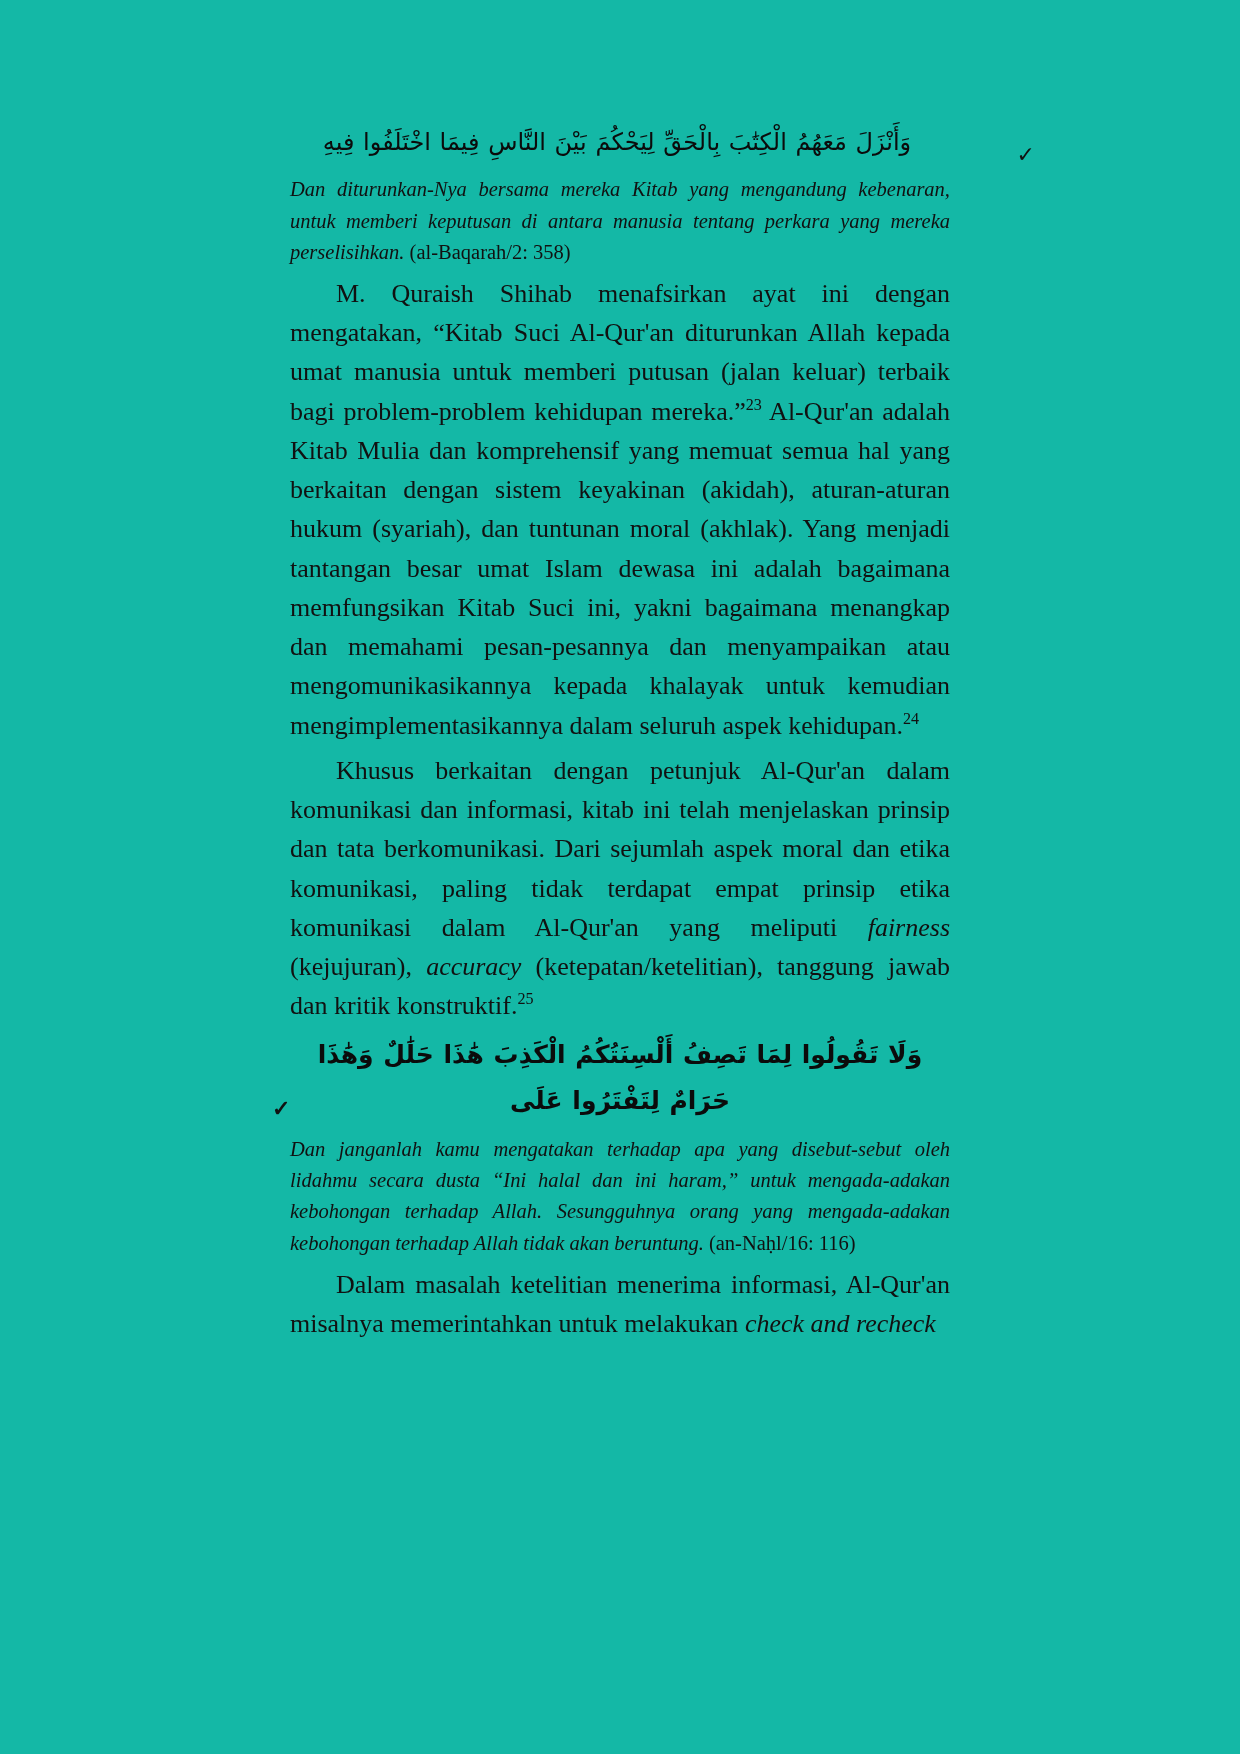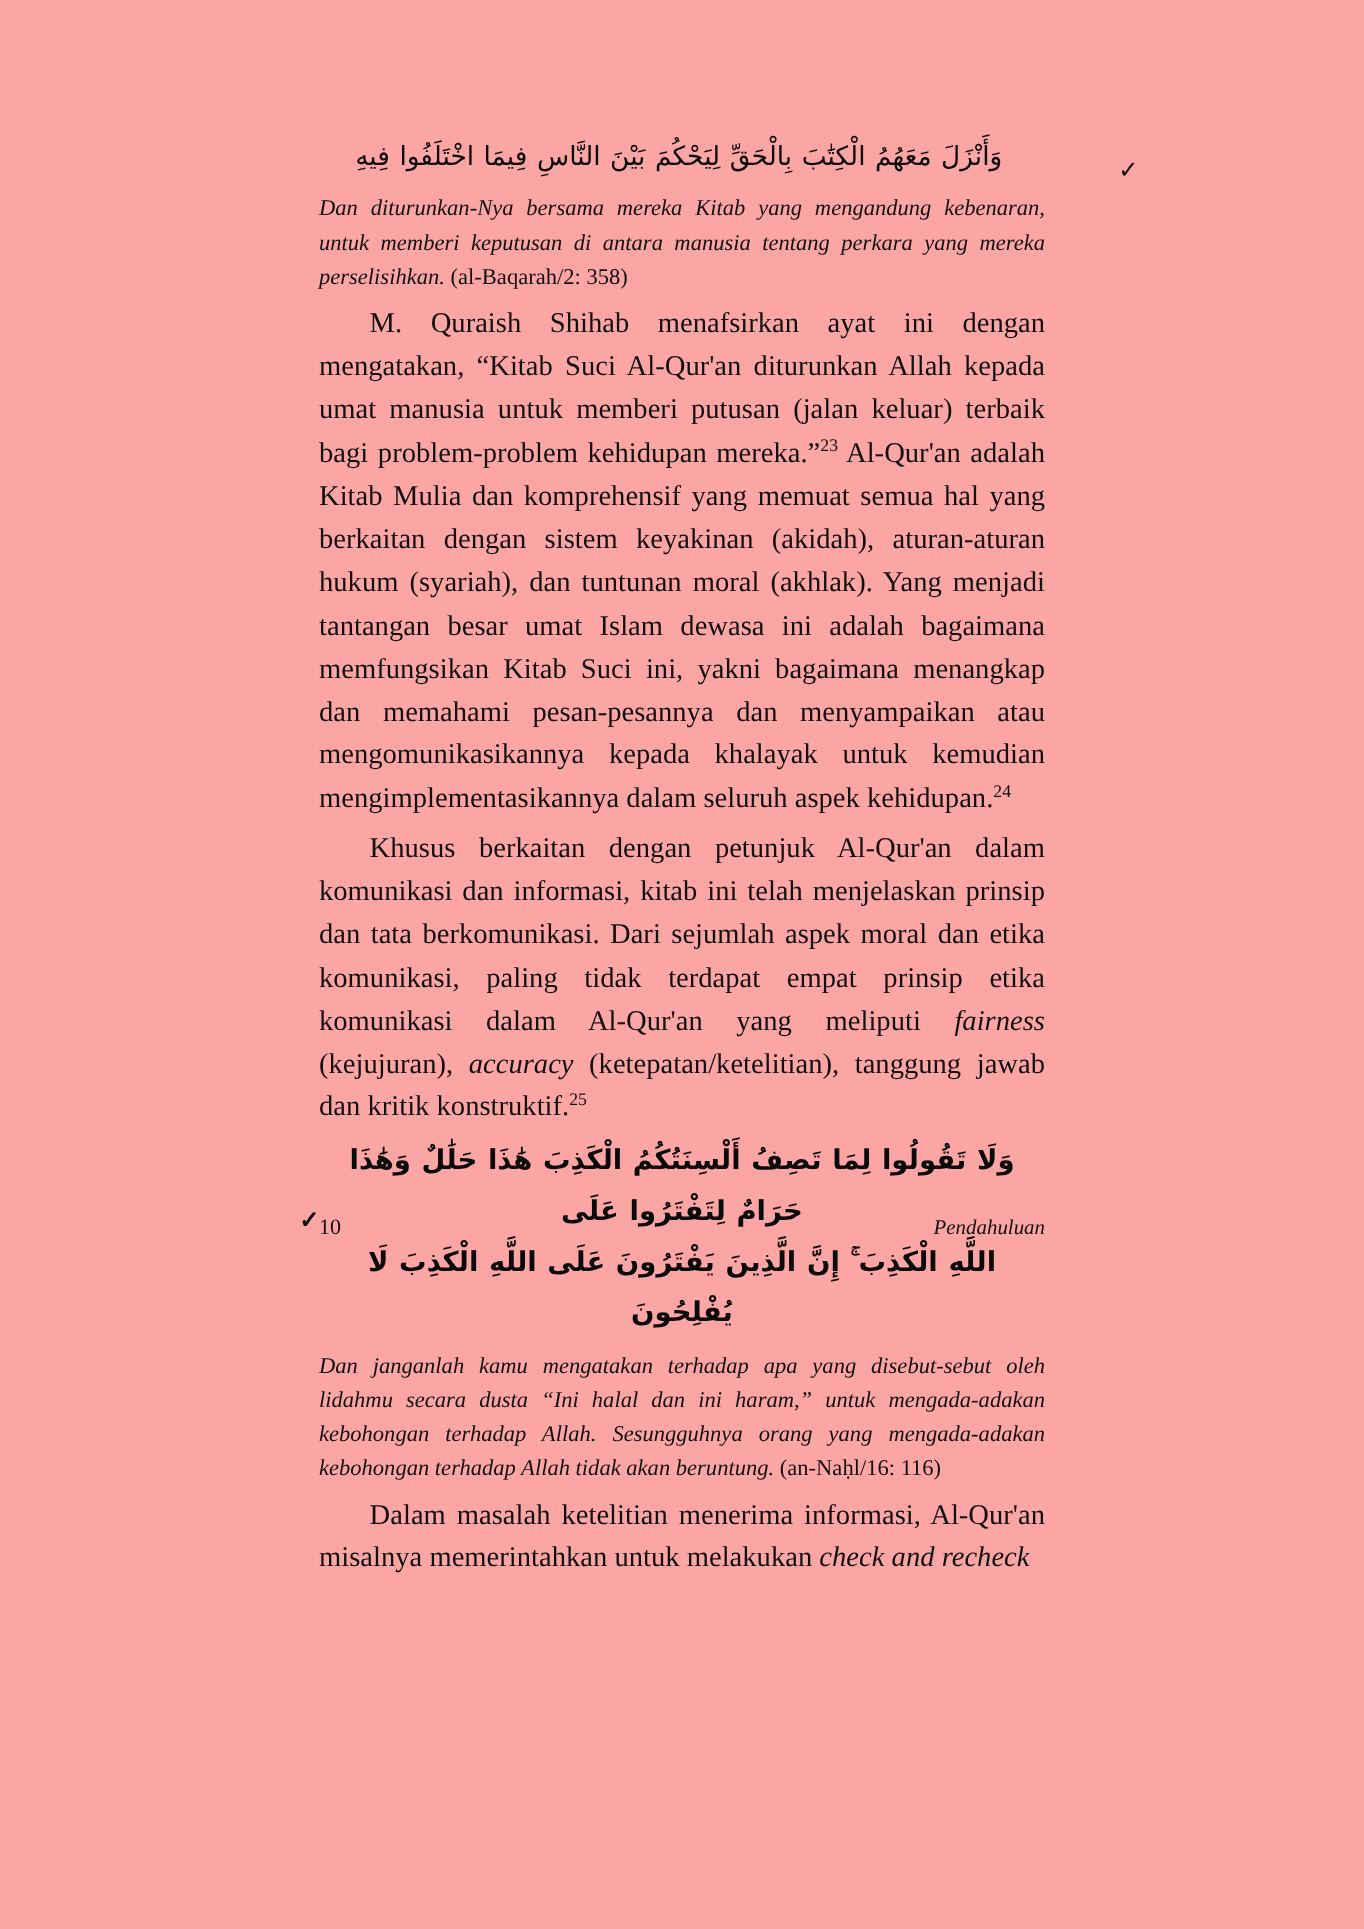--- a/index.html
+++ b/index.html
@@ -13,21 +13,21 @@
     position: relative;
     font-family: "Liberation Serif", serif;
     color: #111111;
     overflow: hidden;
   }
   .page {
     position: absolute;
     left: 0; top: 0;
     width: 1240px;
     height: 1754px;
-    background: #fca5a5;
+    background: #14b8a6;
   }
   .content {
     position: absolute;
     left: 290px;
     top: 120px;
     width: 660px;
   }
 
   
   .arabic {
@@ -144,32 +144,27 @@
       <span>M. Quraish Shihab menafsirkan ayat ini dengan mengatakan, “Kitab Suci Al-Qur'an diturunkan Allah kepada umat manusia untuk memberi putusan (jalan keluar) terbaik bagi problem-problem kehidupan mereka.”</span><sup>23</sup><span> Al-Qur'an adalah Kitab Mulia dan komprehensif yang memuat semua hal yang berkaitan dengan sistem keyakinan (akidah), aturan-aturan hukum (syariah), dan tuntunan moral (akhlak). Yang menjadi tantangan besar umat Islam dewasa ini adalah bagaimana memfungsikan Kitab Suci ini, yakni bagaimana menangkap dan memahami pesan-pesannya dan menyampaikan atau mengomunikasikannya kepada khalayak untuk kemudian mengimplementasikannya dalam seluruh aspek kehidupan.</span><sup>24</sup>
     </p>
 
     <p class="body">
       <span>Khusus berkaitan dengan petunjuk Al-Qur'an dalam komunikasi dan informasi, kitab ini telah menjelaskan prinsip dan tata berkomunikasi. Dari sejumlah aspek moral dan etika komunikasi, paling tidak terdapat empat prinsip etika komunikasi dalam Al-Qur'an yang meliputi </span><em>fairness</em><span> (kejujuran), </span><em>accuracy</em><span> (ketepatan/ketelitian), tanggung jawab dan kritik konstruktif.</span><sup>25</sup>
     </p>
 
 
     <div class="arabic-wrap" style="margin-top:6px;font-weight:bold;">
       <div class="arabic">وَلَا تَقُولُوا لِمَا تَصِفُ أَلْسِنَتُكُمُ الْكَذِبَ هَٰذَا حَلَٰلٌ وَهَٰذَا حَرَامٌ لِتَفْتَرُوا عَلَى</div>
-      <div class="arabic">اللَّهِ الْكَذِبَ ۚ إِنَّ الَّذِينَ يَفْتَرُونَ عَلَى اللَّهِ الْكَذِبَ لَا يُفْلِحُونَ</div>
       <span class="verse-mark m2">✓</span>
     </div>
 
     <div class="trans">
       <span>Dan janganlah kamu mengatakan terhadap apa yang disebut-sebut oleh lidahmu secara dusta “Ini halal dan ini haram,” untuk mengada-adakan kebohongan terhadap Allah. Sesungguhnya orang yang mengada-adakan kebohongan terhadap Allah tidak akan beruntung.</span>
       <span class="ref">(an-Naḥl/16: 116)</span>
     </div>
 
     <p class="body nohyph" style="margin-top:6px;">
       <span>Dalam masalah ketelitian menerima informasi, Al-Qur'an misalnya memerintahkan untuk melakukan </span><em>check and recheck</em>
     </p>
 
   </div>
 
-  <div class="footer">
-    <span class="pageno">10</span>
-    <span class="chap">Pendahuluan</span>
-  </div>
 </div>
 
 </body></html>

